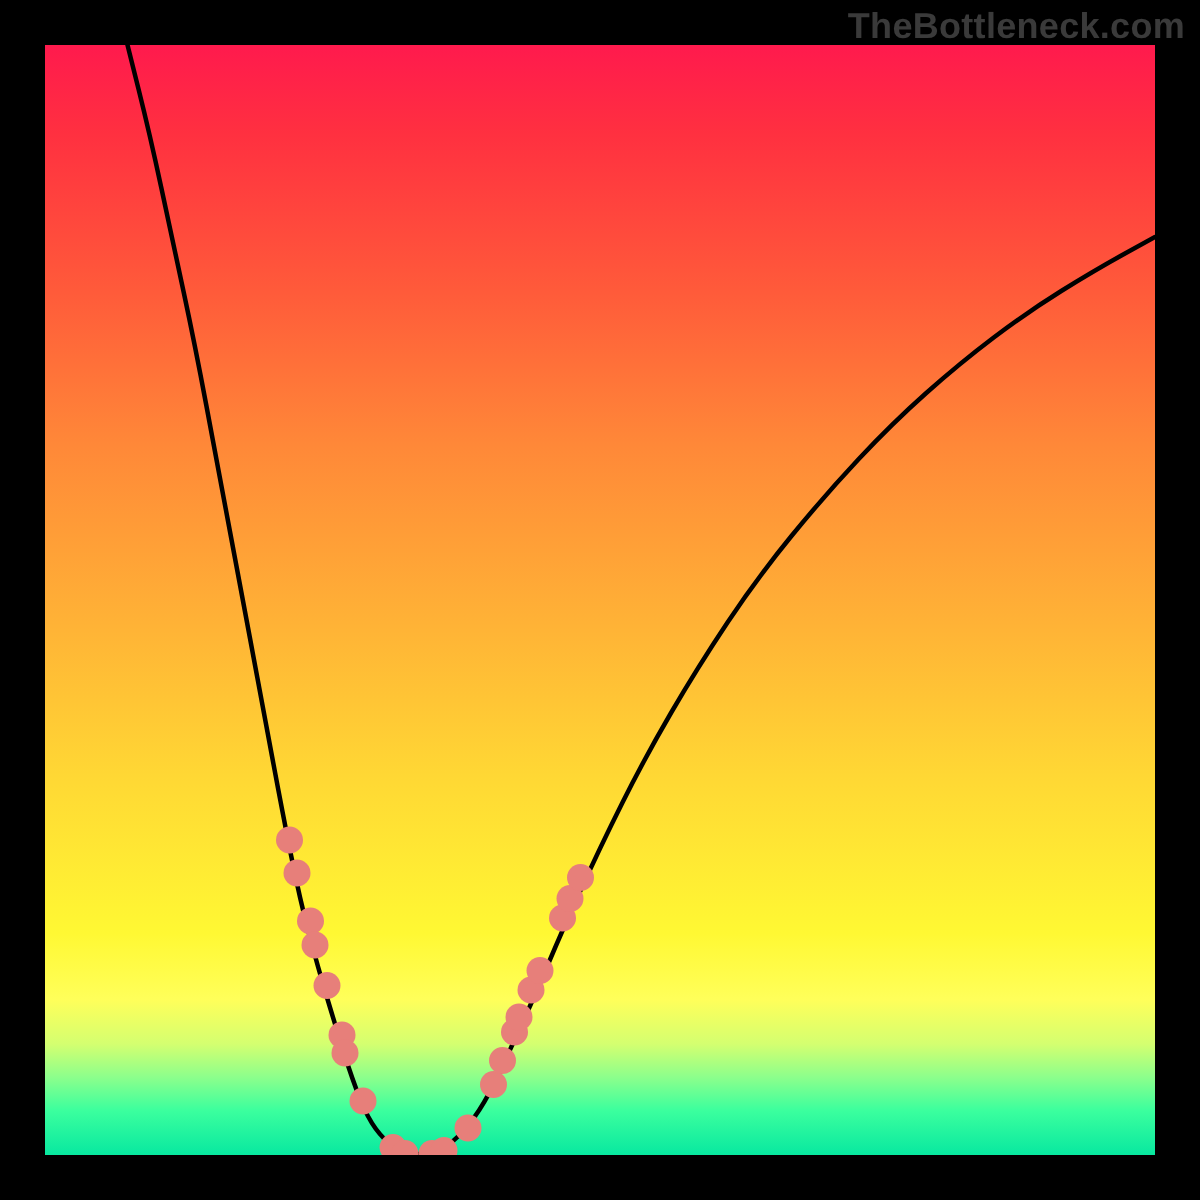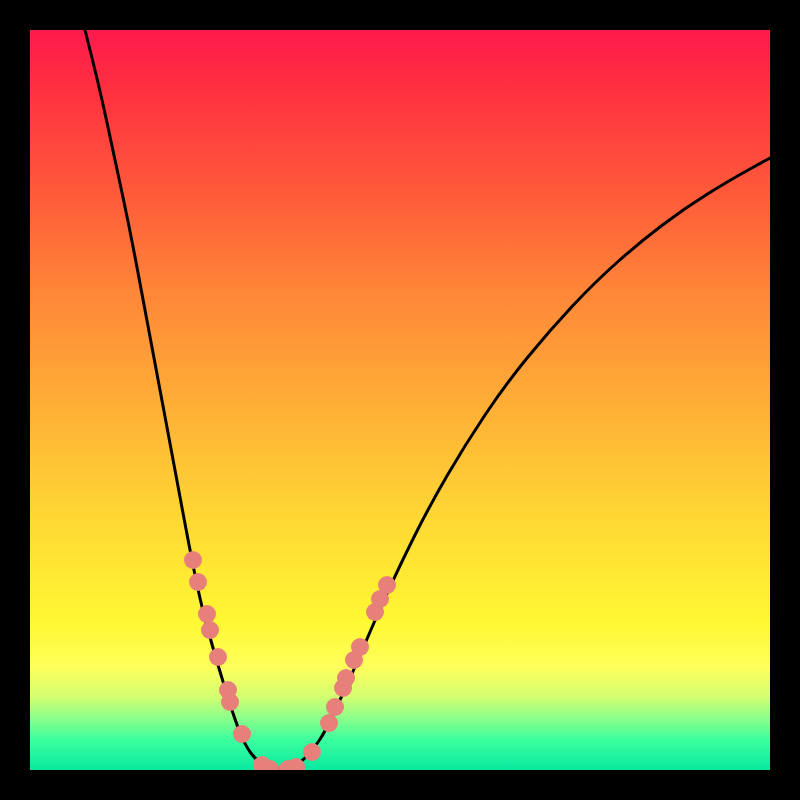--- a/index.html
+++ b/index.html
@@ -80,13 +80,14 @@
           <circle cx="313" cy="658" r="9" fill="#e77f7a"></circle>
           <circle cx="316" cy="648" r="9" fill="#e77f7a"></circle>
           <circle cx="324" cy="630" r="9" fill="#e77f7a"></circle>
           <circle cx="330" cy="617" r="9" fill="#e77f7a"></circle>
           <circle cx="345" cy="582" r="9" fill="#e77f7a"></circle>
           <circle cx="350" cy="569" r="9" fill="#e77f7a"></circle>
           <circle cx="357" cy="555" r="9" fill="#e77f7a"></circle>
         </g>
     </svg>
   </div>
+  <div class="attribution">TheBottleneck.com</div>
 </div>
 
 </body></html>

